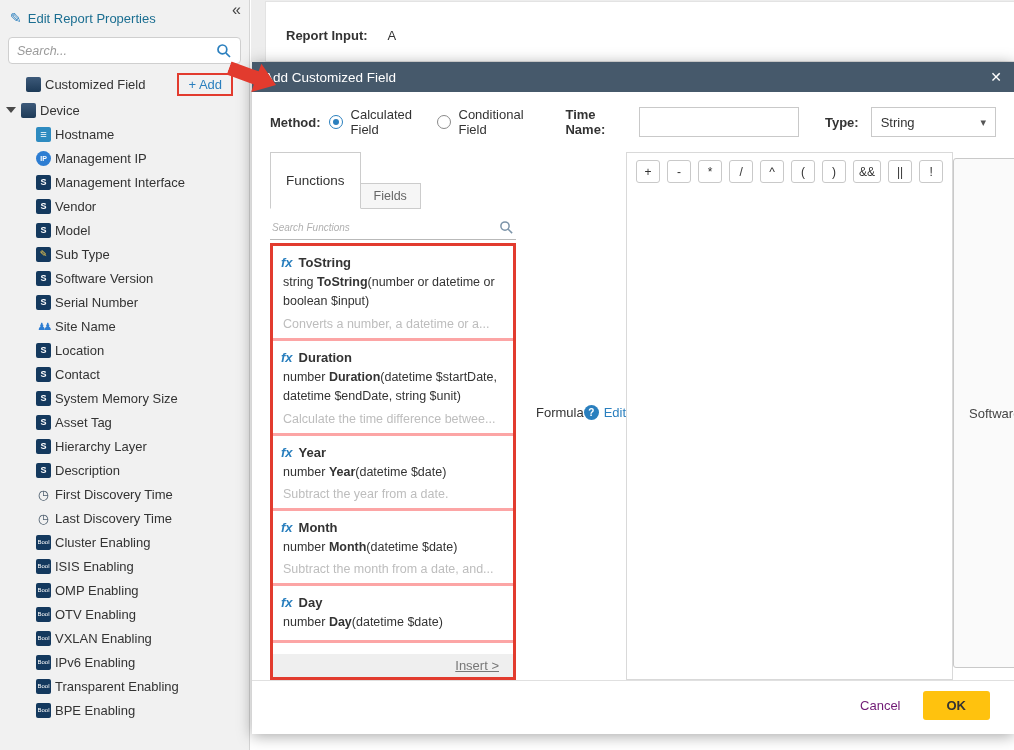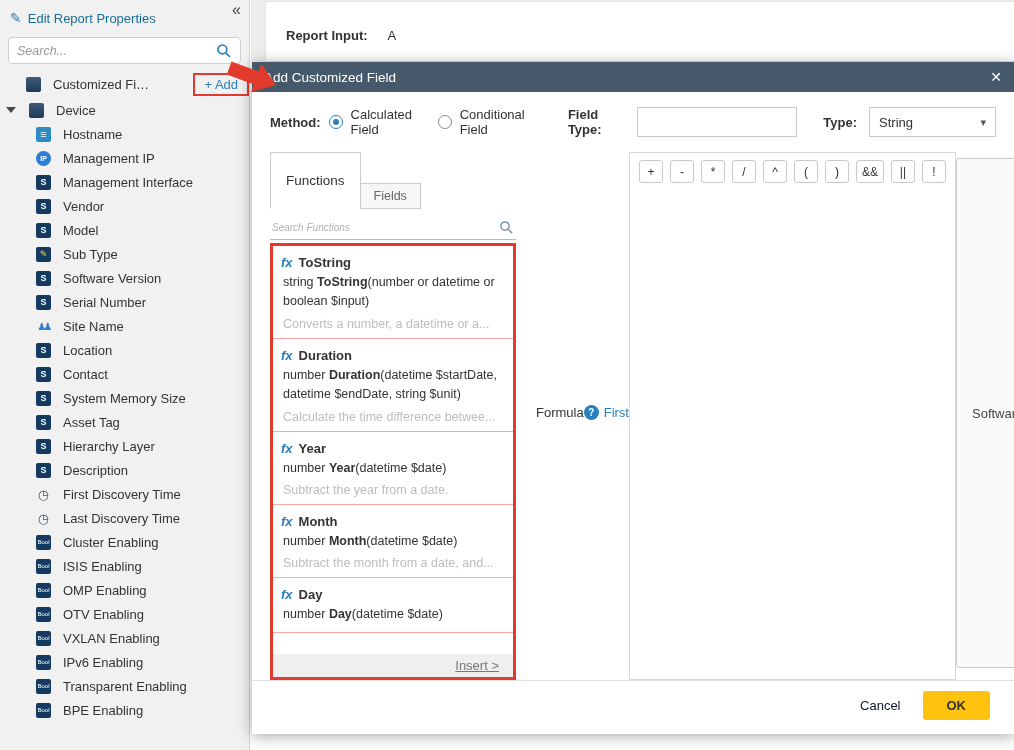--- a/index.html
+++ b/index.html
@@ -11,21 +11,21 @@
   .sidebar { position:absolute; left:0; top:0; width:250px; height:750px; background:#f1f1f1; border-right:1px solid #d5d5d5; z-index:1; }
   .sb-header { display:flex; align-items:center; gap:6px; padding:8px 10px 2px; height:30px; }
   .pencil { color:#2a7fbe; font-size:14px; }
   .sb-title { color:#1b6e91; font-size:13px; }
   .collapse { position:absolute; right:8px; top:1px; color:#444; font-size:16px; cursor:pointer; }
   .searchbox { margin:7px 8px 6px; height:27px; background:#fff; border:1px solid #cfcfcf; border-radius:4px; display:flex; align-items:center; padding:0 8px; }
   .searchbox input { border:none; outline:none; flex:1; font-style:italic; color:#777; font-size:12.5px; background:transparent; font-family:inherit; }
   .searchbox input::placeholder { color:#9a9a9a; font-style:italic; }
 
   .tree { margin-top:4px; }
-  .trow { display:flex; align-items:center; height:24px; gap:12px; }
+  .trow { display:flex; align-items:center; height:24px; gap:4px; }
   .trow-cf { padding-left:26px; height:28px; }
   .addbtn { margin-left:28px; color:#2a7fbe; font-size:13px; padding:2px 9px; border:2px solid #e23b2e; background:transparent; cursor:pointer; font-family:inherit; }
   .trow-device { padding-left:6px; }
   .caret { width:0; height:0; border-left:5px solid transparent; border-right:5px solid transparent; border-top:6px solid #4a4a4a; margin-right:1px; }
   .trow.item { padding-left:36px; cursor:pointer; }
   .tlabel { white-space:nowrap; overflow:hidden; text-overflow:ellipsis; }
 
   .ti { width:15px; height:15px; border-radius:2px; display:flex; align-items:center; justify-content:center; color:#fff; flex:0 0 auto; font-size:9px; }
   .i-folder  { background:linear-gradient(180deg,#3d5a7a,#1d3a57); }
   .i-string  { background:#14395e; } .i-string::after  { content:"S"; font-weight:bold; font-size:9px; }
@@ -62,42 +62,42 @@
   .tabs { display:flex; align-items:flex-end; }
   .tab { padding:5px 13px; border:1px solid #ccc; background:#f6f6f6; color:#666; font-size:12.5px; cursor:pointer; }
   .tab.active { background:#fff; border-bottom-color:#fff; font-size:13.5px; color:#333; padding:20px 15px; }
   .tab + .tab { border-left:none; }
   .fsearch { display:flex; align-items:center; border-bottom:1px solid #b9b9b9; padding:4px 2px; margin-top:7px; }
   .fsearch input { border:none; outline:none; flex:1; font-style:italic; color:#777; font-size:10px; background:transparent; font-family:inherit; }
   .fsearch input::placeholder { color:#b0b0b0; font-style:italic; }
 
   .red-box { border:3px solid #e23b2e; margin-top:3px; display:flex; flex-direction:column; height:458px; }
   .flist { flex:1 1 auto; overflow:hidden; background:#fff; }
-  .fitem { padding:9px 8px 7px; border-bottom:1px solid #fca5a5; cursor:pointer; }
+  .fitem { padding:9px 8px 7px; border-bottom:3px solid #fca5a5; cursor:pointer; }
   .fline { display:flex; gap:6px; align-items:baseline; margin-bottom:3px; }
   .fx { color:#2a7fbe; font-style:italic; font-weight:bold; font-size:13px; }
   .fname { font-weight:bold; font-size:13px; color:#333; }
   .fsig { font-size:12.5px; color:#333; line-height:1.55; padding-left:2px; }
   .fsig b { font-weight:bold; }
   .fdesc { color:#bdbdbd; font-size:12.5px; margin-top:5px; white-space:nowrap; overflow:hidden; text-overflow:ellipsis; padding-left:2px; }
   .fdesc:empty { display:none; }
   .insert-row { background:#efefef; padding:4px 14px; text-align:right; color:#777; flex:0 0 auto; cursor:pointer;text-decoration:underline; }
 
   .right-panel { flex:1 1 auto; display:flex; min-width:0; }
   .formula-head { display:flex; align-items:center; padding:2px 0 9px; }
   .help { margin-left:auto; display:flex; gap:5px; align-items:center; color:#2a7fbe; cursor:pointer; }
   .help-icon { width:15px; height:15px; border-radius:50%; background:#2a7fbe; color:#fff; font-size:10px; display:flex; align-items:center; justify-content:center; font-weight:bold; }
   .op-row { border:1px solid #d9d9d9; padding:7px 9px; display:flex; gap:7px; flex:0 0 auto; }
   .op { min-width:24px; height:23px; border:1px solid #c9c9c9; border-radius:3px; background:#fff; display:flex; align-items:center; justify-content:center; font-size:12px; padding:0 5px; cursor:pointer; font-family:inherit; color:#333; }
   .formula-area { flex:1 1 auto; background:#fff; }
   .validate-row { display:flex; justify-content:flex-end; padding:6px 0 12px; flex:0 0 auto; }
   .validate-btn { border:1px solid #c9c9c9; background:#fafafa; border-radius:3px; padding:6px 15px; color:#444; cursor:pointer; font-family:inherit; font-size:13px; }
 
   .modal-footer { border-top:1px solid #e0e0e0; display:flex; align-items:center; justify-content:flex-end; gap:22px; padding:10px 24px 14px; flex:0 0 auto; }
-  .cancel { color:#0f172a; cursor:pointer; }
+  .cancel { color:#701a75; cursor:pointer; }
   .ok-btn { background:#ffc20e; border:none; border-radius:3px; padding:7px 24px; font-weight:bold; color:#333; cursor:pointer; font-family:inherit; font-size:13px; }
 
   
   .red-arrow { position:absolute; left:229px; top:49px; z-index:20; transform:rotate(20deg); transform-origin:0 50%; }
 </style>
 </head>
 <body>
 
 <div class="screen">
 
@@ -272,21 +272,21 @@
       <span>Add Customized Field</span>
       <span class="modal-close">✕</span>
     </div>
 
     <div class="method-row">
       <span class="lbl">Method:</span>
       <span class="radio sel"></span>
       <span>Calculated Field</span>
       <span class="radio"></span>
       <span>Conditional Field</span>
-      <span class="lbl ml18">Field Type:</span>
+      <span class="lbl ml18">Time Name:</span>
       <input class="field-input" type="text" value="" style="">
       <span class="lbl ml18">Type:</span>
       <div class="type-select">
         <span>String</span>
         <span class="chev">▾</span>
       </div>
     </div>
 
     <div class="panels">
 
@@ -353,21 +353,21 @@
             </div>
           <div class="insert-row">Insert &gt;</div>
         </div>
       </div>
 
       <div class="right-panel">
         <div class="formula-head">
           <span>Formula</span>
           <span class="help">
             <span class="help-icon">?</span>
-            <span>First</span>
+            <span>Edit</span>
           </span>
         </div>
         <div class="op-row">
 
             <button class="op">+</button>
 
             <button class="op">-</button>
 
             <button class="op">*</button>
 

